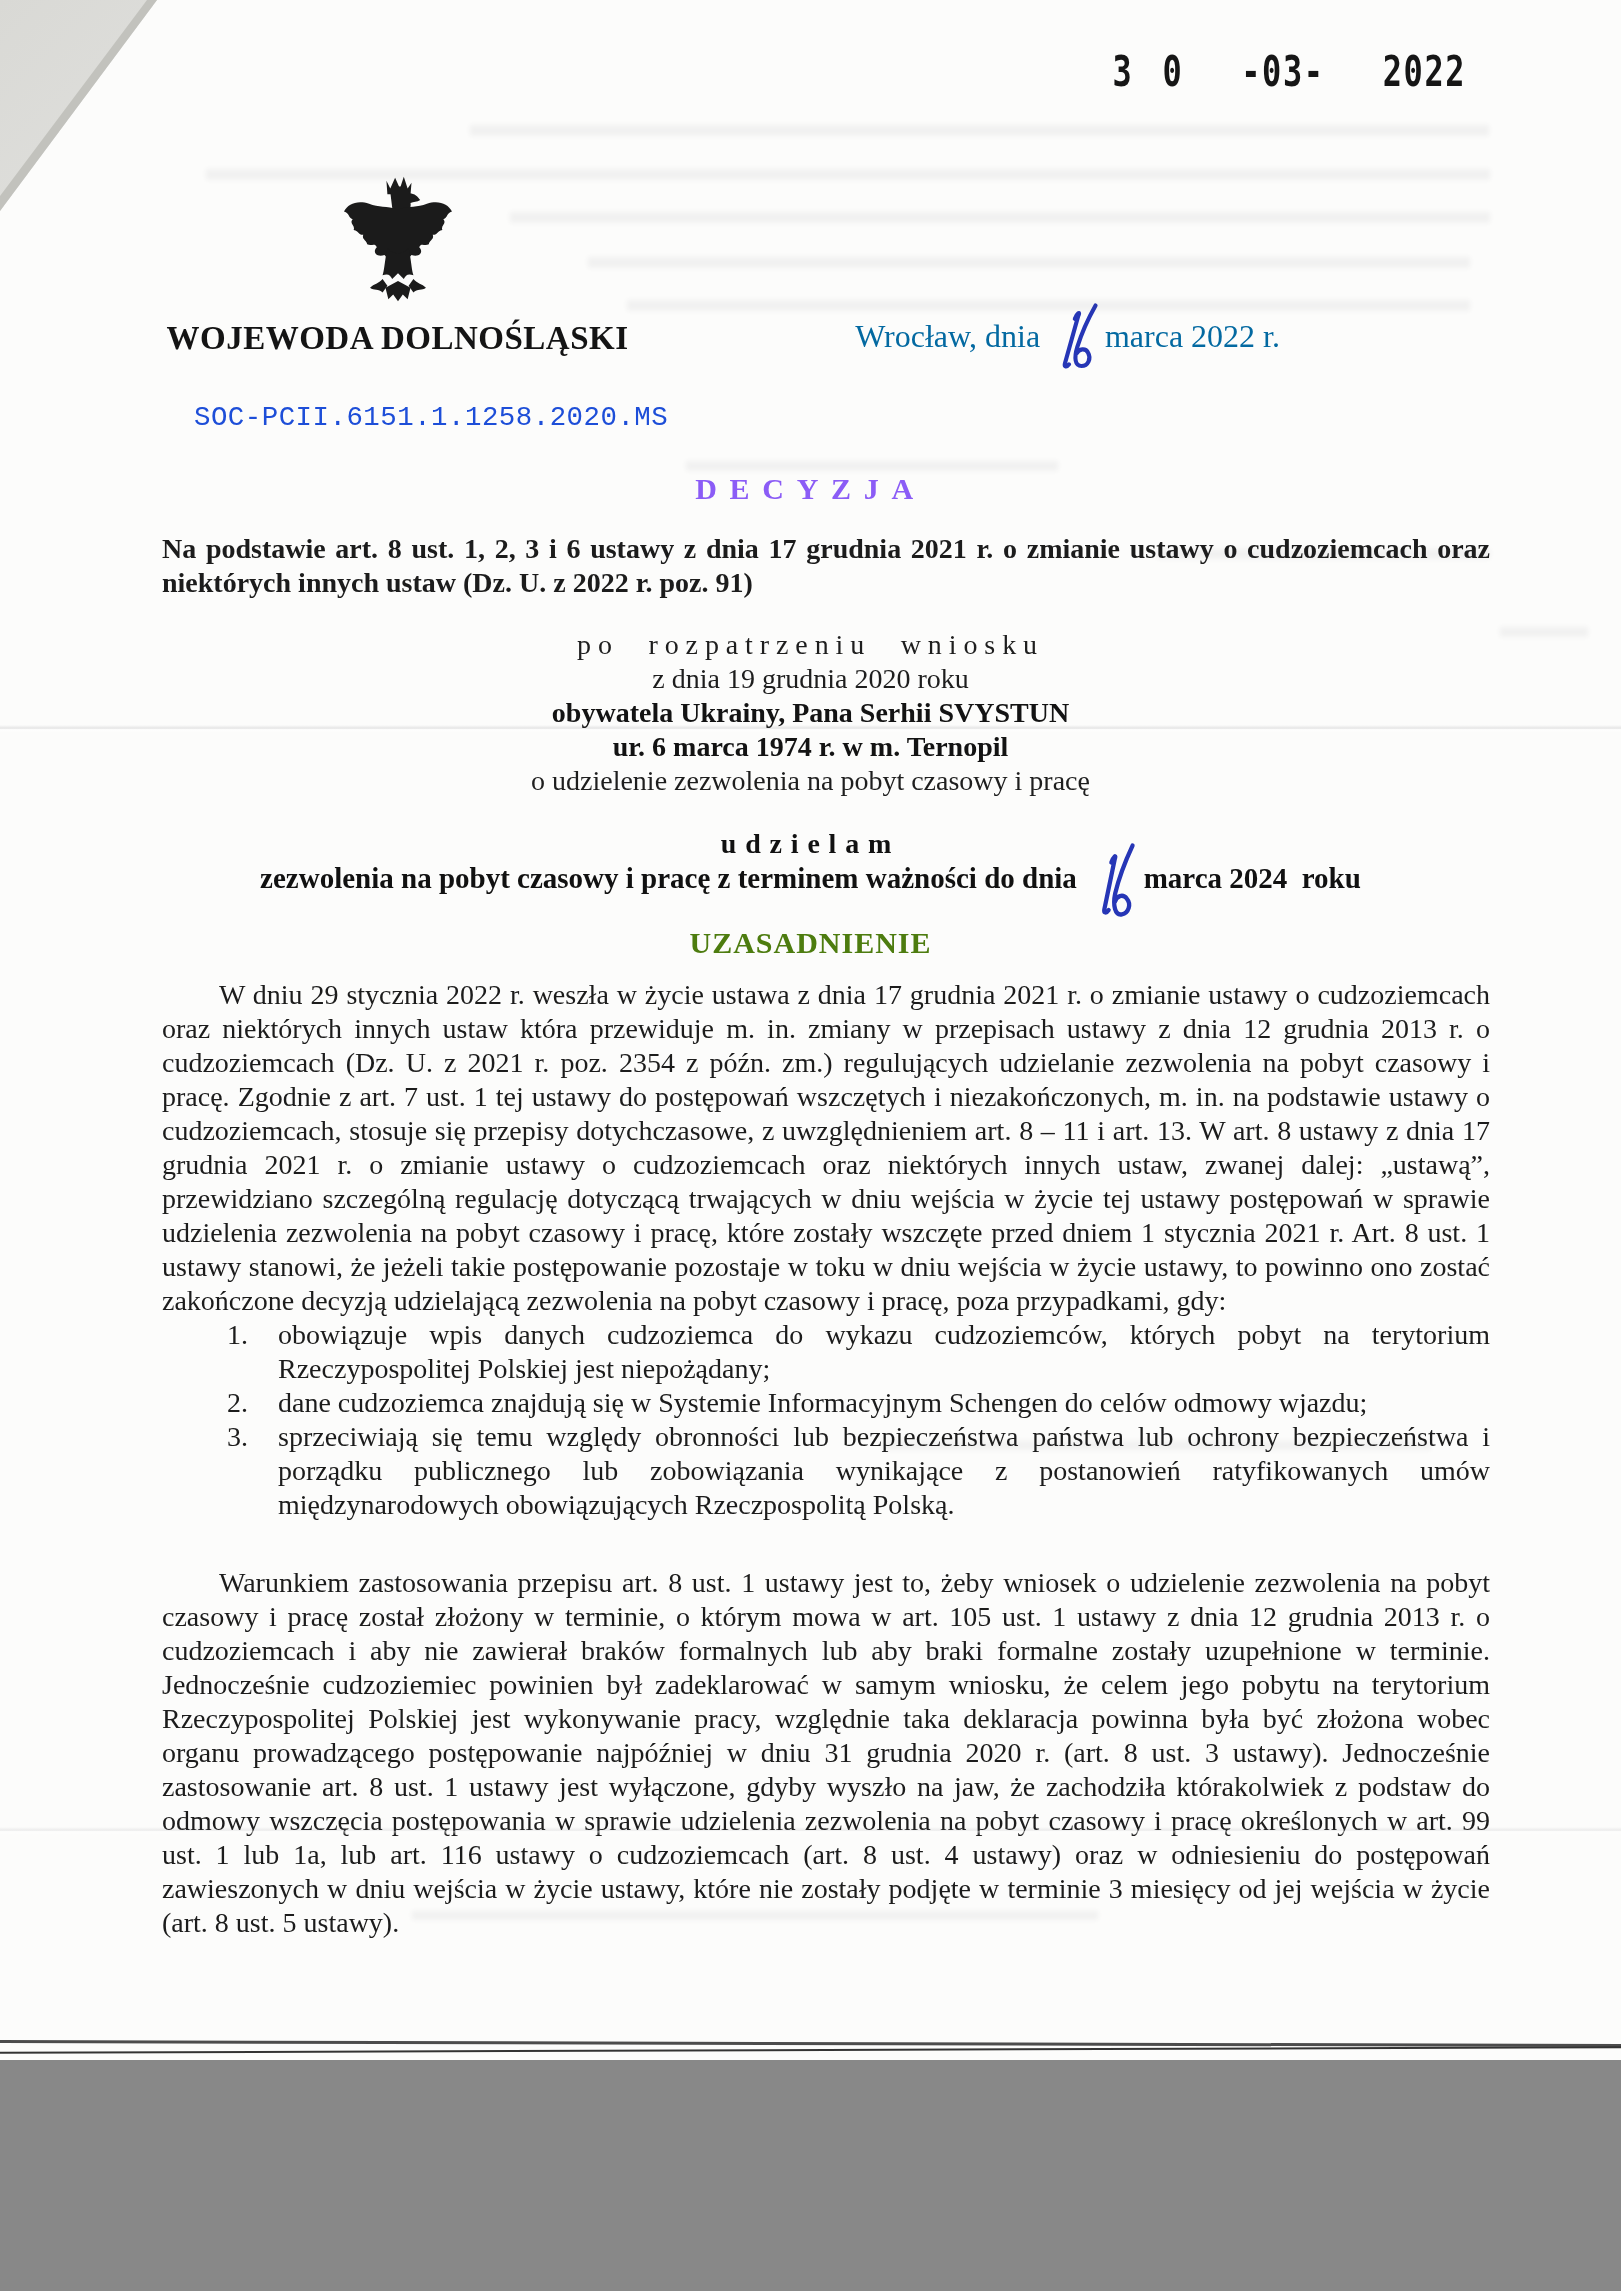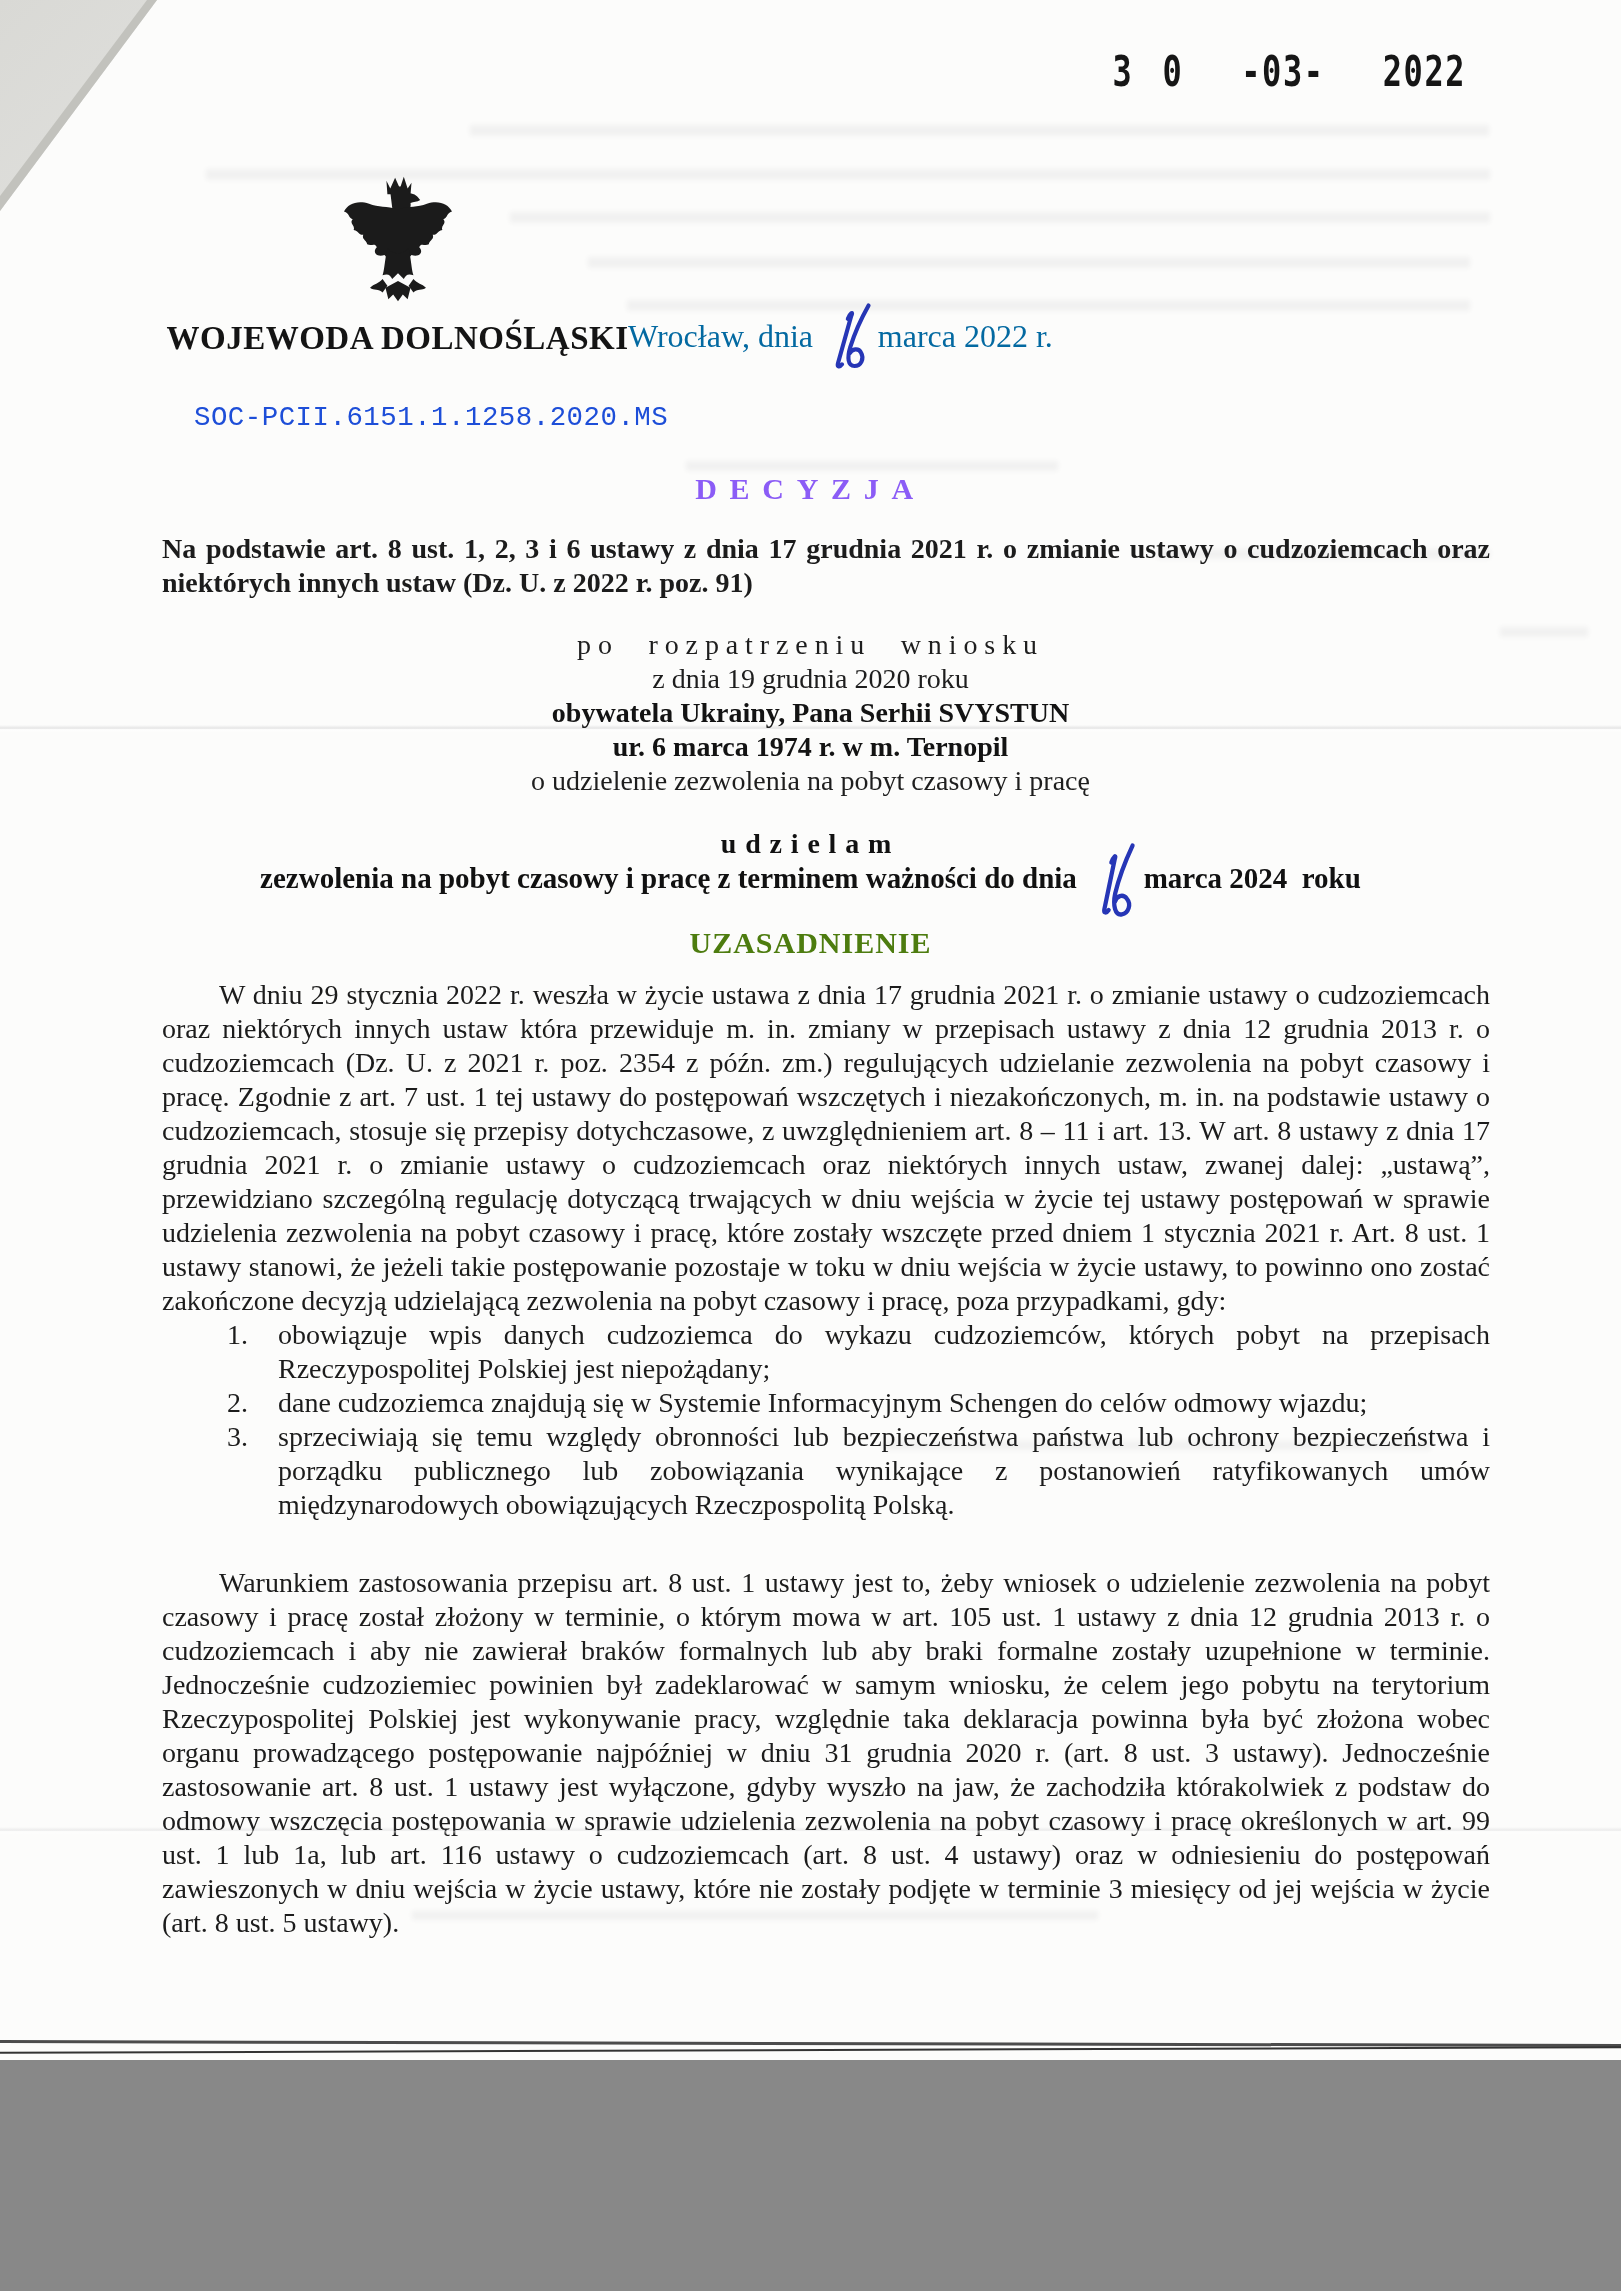--- a/index.html
+++ b/index.html
@@ -48,21 +48,21 @@
   
   .stamp-date{
     position:absolute;top:47px;right:155px;
     font-family:"DejaVu Sans Mono", monospace;
     font-weight:700;font-size:39px;color:#161616;
     letter-spacing:2px;word-spacing:9.8px;white-space:pre;
     transform:scale(.82,1.08);transform-origin:top right;
   }
   
   .header-row{
-    display:flex;align-items:flex-end;
+    display:flex;align-items:flex-end;justify-content:space-between;
     padding:0 341px 0 167px;margin-top:173px;
   }
   .authority-block{display:flex;flex-direction:column;align-items:center;width:461px;}
   .eagle{width:120px;height:135px;}
   .authority-name{
     margin-top:11.8px;font-weight:700;font-size:33px;letter-spacing:0.5px;
     color:#141414;white-space:nowrap;
   }
   .place-date{font-size:32px;color:#0369a1;white-space:nowrap;padding-bottom:2px;}
   .hand-svg{display:inline-block;vertical-align:middle;}
@@ -160,21 +160,21 @@
     </div>
   </div>
 
   <div class="uzasadnienie">UZASADNIENIE</div>
 
   <p class="para p-indent p-just1">W dniu 29 stycznia 2022 r. weszła w życie ustawa z dnia 17 grudnia 2021 r. o zmianie ustawy o cudzoziemcach oraz niektórych innych ustaw która przewiduje m. in. zmiany w przepisach ustawy z dnia 12 grudnia 2013 r. o cudzoziemcach (Dz. U. z 2021 r. poz. 2354 z późn. zm.) regulujących udzielanie zezwolenia na pobyt czasowy i pracę. Zgodnie z art. 7 ust. 1 tej ustawy do postępowań wszczętych i niezakończonych, m. in. na podstawie ustawy o cudzoziemcach, stosuje się przepisy dotychczasowe, z uwzględnieniem art. 8 – 11 i art. 13. W art. 8 ustawy z dnia 17 grudnia 2021 r. o zmianie ustawy o cudzoziemcach oraz niektórych innych ustaw, zwanej dalej: „ustawą”, przewidziano szczególną regulację dotyczącą trwających w dniu wejścia w życie tej ustawy postępowań w sprawie udzielenia zezwolenia na pobyt czasowy i pracę, które zostały wszczęte przed dniem 1 stycznia 2021 r. Art. 8 ust. 1 ustawy stanowi, że jeżeli takie postępowanie pozostaje w toku w dniu wejścia w życie ustawy, to powinno ono zostać zakończone decyzją udzielającą zezwolenia na pobyt czasowy i pracę, poza przypadkami, gdy:</p>
 
   <div class="list">
     <div class="li">
       <span class="li-num">1.</span>
-      <span class="li-text">obowiązuje wpis danych cudzoziemca do wykazu cudzoziemców, których pobyt na przepisach Rzeczypospolitej Polskiej jest niepożądany;</span>
+      <span class="li-text">obowiązuje wpis danych cudzoziemca do wykazu cudzoziemców, których pobyt na terytorium Rzeczypospolitej Polskiej jest niepożądany;</span>
     </div>
     <div class="li">
       <span class="li-num">2.</span>
       <span class="li-text">dane cudzoziemca znajdują się w Systemie Informacyjnym Schengen do celów odmowy wjazdu;</span>
     </div>
     <div class="li">
       <span class="li-num">3.</span>
       <span class="li-text">sprzeciwiają się temu względy obronności lub bezpieczeństwa państwa lub ochrony bezpieczeństwa i porządku publicznego lub zobowiązania wynikające z postanowień ratyfikowanych umów międzynarodowych obowiązujących Rzeczpospolitą Polską.</span>
     </div>
   </div>

